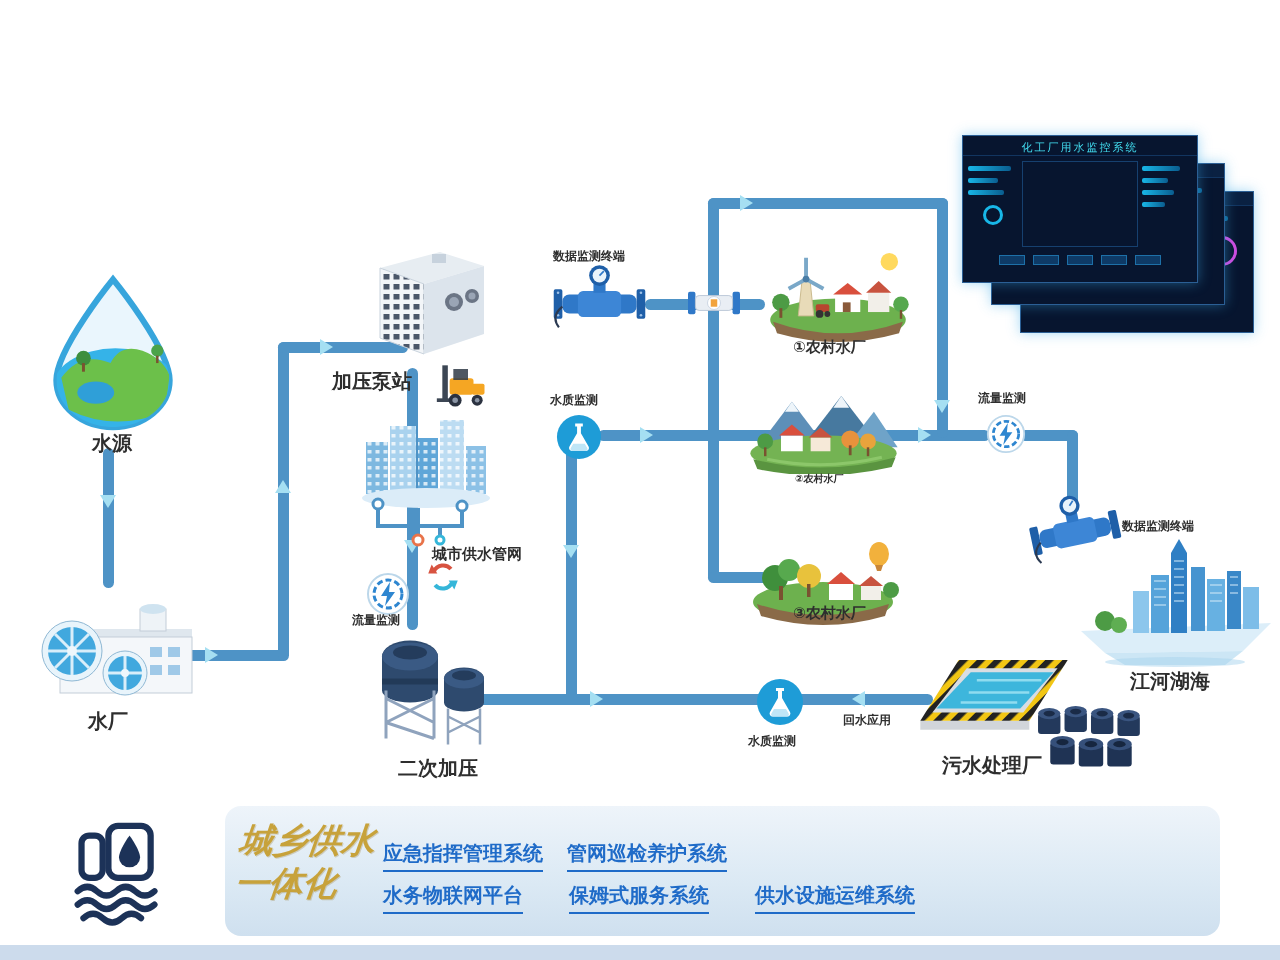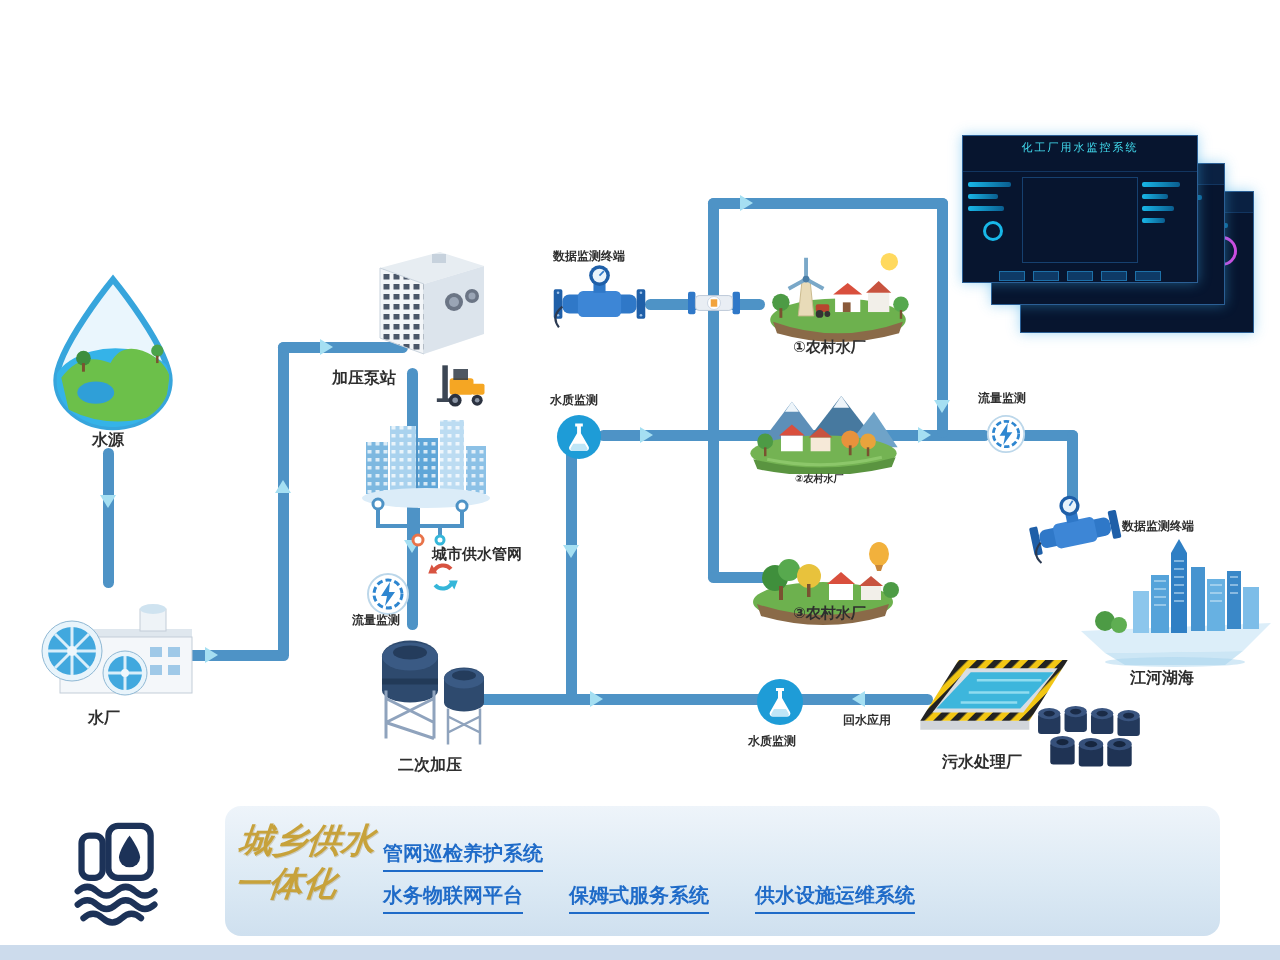--- a/index.html
+++ b/index.html
@@ -6,27 +6,27 @@
   html,body{width:1280px;height:960px;background:#ffffff;overflow:hidden;
     font-family:"Liberation Sans","DejaVu Sans",sans-serif;}
   .stage{position:relative;width:1280px;height:960px;background:#fff}
   .pipe{position:absolute;background:#4e93c6;border-radius:6px}
   .arr{position:absolute;width:0;height:0}
   .arr.r{border:8px solid transparent;border-left:13px solid #a5dff2;border-right:0}
   .arr.l{border:8px solid transparent;border-right:13px solid #a5dff2;border-left:0}
   .arr.u{border:8px solid transparent;border-bottom:13px solid #a5dff2;border-top:0}
   .arr.d{border:8px solid transparent;border-top:13px solid #a5dff2;border-bottom:0}
   .node{position:absolute}
-  .lbl{position:absolute;font-weight:700;color:#2e2e2e;font-size:16px;white-space:nowrap}
+  .lbl{position:absolute;font-weight:700;color:#2e2e2e;font-size:20px;white-space:nowrap}
   .lbl.sm{font-size:12px}
   
   .dashwrap{position:absolute;left:962px;top:135px;width:302px;height:198px}
   .dash{position:absolute;background:#07152f;border:1px solid #2b5f95;
         box-shadow:0 0 12px rgba(60,170,230,.45)}
-  .dttl{color:#43dff2;font-size:11px;text-align:center;padding:4px 0 16px;
+  .dttl{color:#43dff2;font-size:11px;text-align:center;padding:4px 0 0;
         letter-spacing:2px;border-bottom:1px solid #123560;white-space:nowrap;overflow:hidden}
   .dttl.dim{height:14px;background:#0a2142}
   .dbody{display:flex;gap:4px;padding:5px;height:96px}
   .dcol{width:50px;display:flex;flex-direction:column;gap:7px;padding-top:5px}
   .dbar{height:5px;background:linear-gradient(90deg,#18b7e8,#0a5d8f);border-radius:2px}
   .dring{width:20px;height:20px;border:3px solid #18b7e8;border-radius:50%;margin:3px auto 0}
   .dring.purple{position:absolute;right:16px;top:44px;width:30px;height:30px;border-color:#cf4be0;margin:0}
   .dcenter{flex:1;position:relative;border:1px solid #16406f;
     background:
       radial-gradient(circle at 30% 70%, rgba(255,150,60,.95) 0 2px, transparent 4px),
@@ -516,20 +516,21 @@
       <path d="M62 18 C62 18 51 33 51 41 a11 10 0 0 0 22 0 C73 33 62 18 62 18 Z" fill="#1c3258"></path>
     </svg>
   </div>
 
   <div class="banner" style="left:225px;top:806px;width:995px;height:130px">
     <div class="brand">
       <div>城乡供水</div>
       <div>一体化</div>
     </div>
     <div class="sysrow" style="top:34px;gap:24px">
+      <span>应急指挥管理系统</span>
       <span>管网巡检养护系统</span>
     </div>
     <div class="sysrow" style="top:76px;gap:46px">
       <span>水务物联网平台</span>
       <span>保姆式服务系统</span>
       <span>供水设施运维系统</span>
     </div>
   </div>
 
   <div class="bottom-strip"></div>

